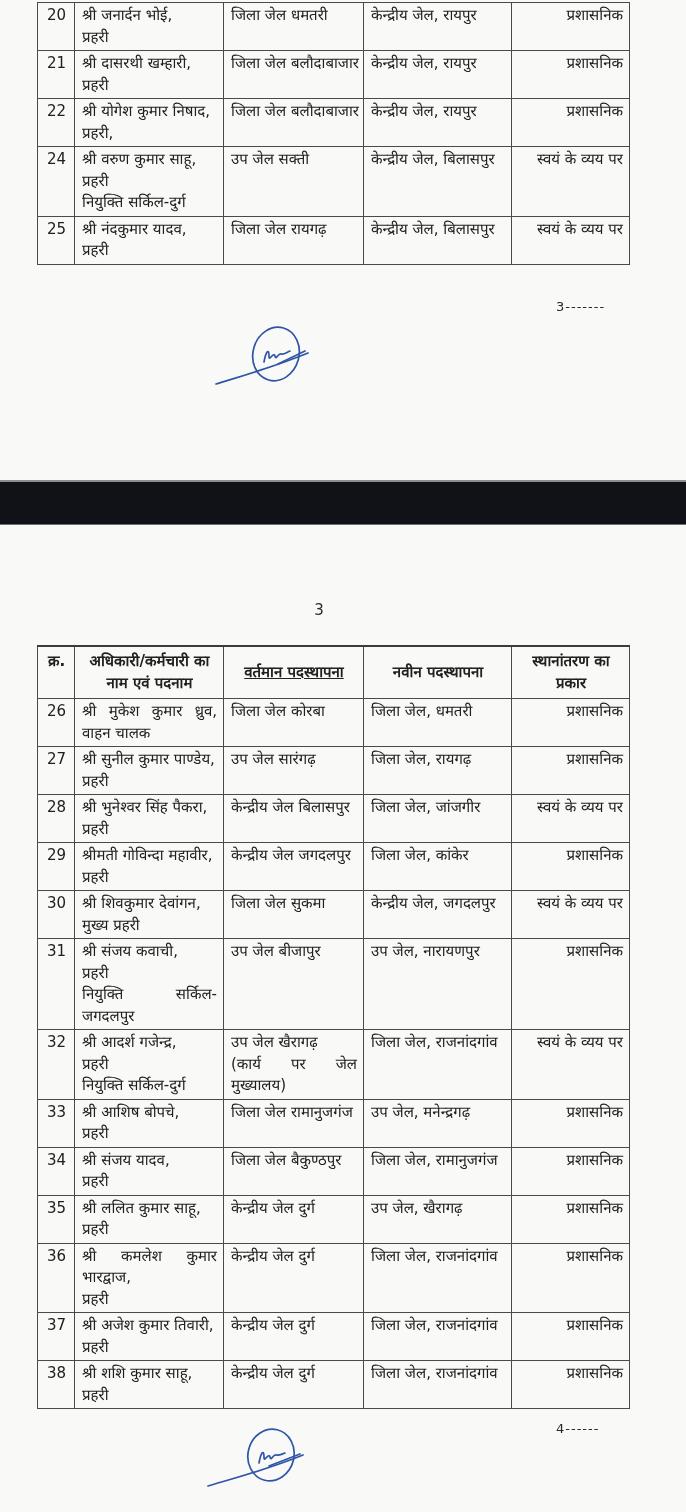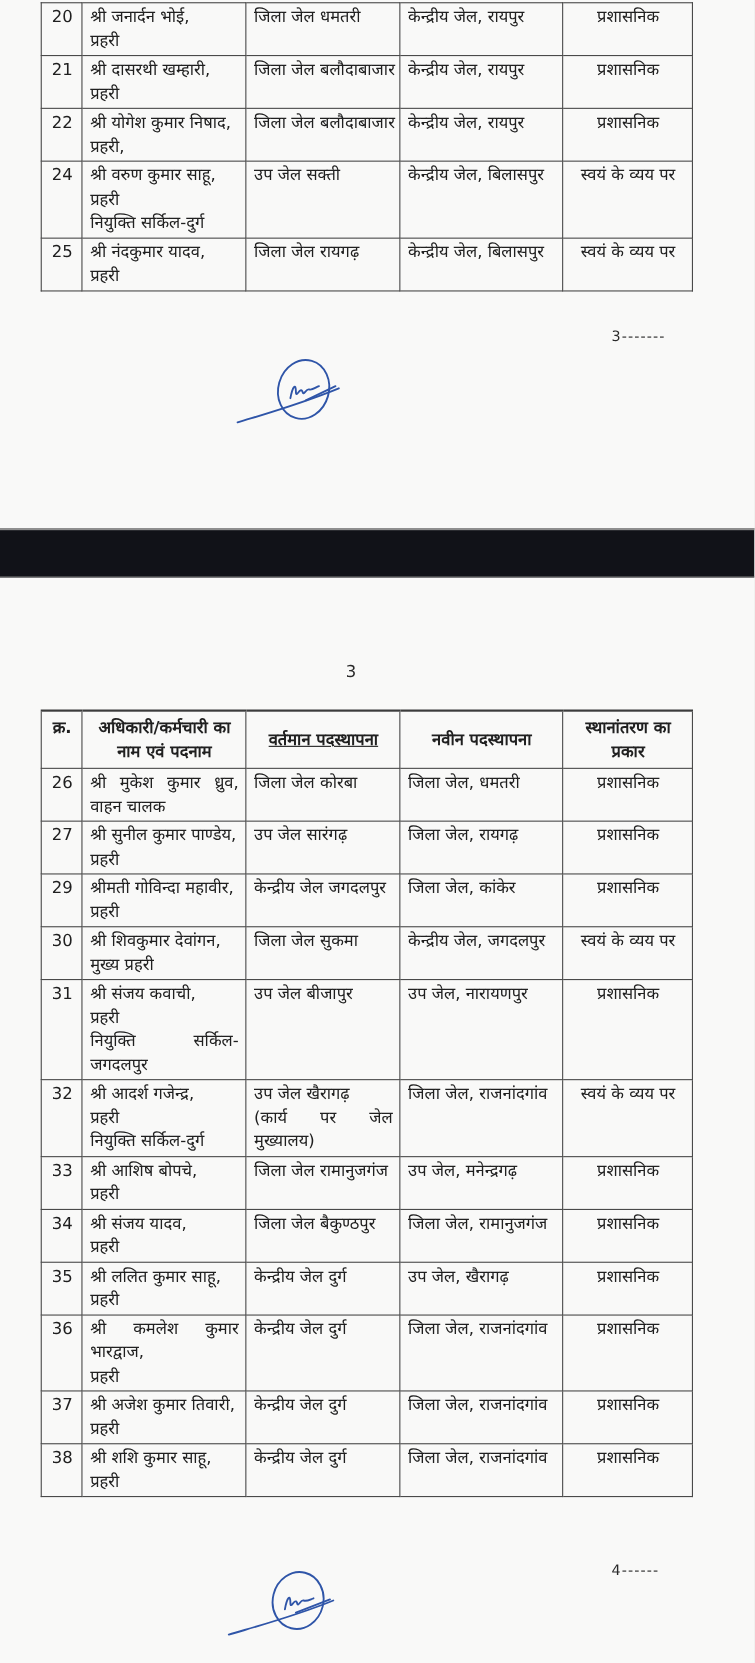--- a/index.html
+++ b/index.html
@@ -14,21 +14,21 @@
   table.transfer{border-collapse:collapse;table-layout:fixed;position:absolute;left:37px;width:592px;}
   table.transfer td{
     border:1px solid #4a4a4a;
     vertical-align:top;
     padding:2px 6px 2px 7px;
     font-size:15px;line-height:21.5px;
     overflow:hidden;white-space:nowrap;
   }
   table.transfer td .line{white-space:nowrap;}
   td.c-sn{text-align:center;padding-left:2px;padding-right:2px;}
-  td.c-type{text-align:center;padding-left:3px;padding-right:3px;}
+  td.c-type{text-align:right;padding-left:3px;padding-right:3px;}
   td.c-type .line{white-space:nowrap;}
   .t2 thead td{
     text-align:center;font-weight:bold;
     padding-top:4px;padding-bottom:4px;
     border-top:2px solid #3c3c3c;
   }
   .just{text-align:justify;text-align-last:justify;}
   
   .page-number{position:absolute;left:299px;top:601px;width:40px;text-align:center;font-size:15px;color:#2a2a2a;}
   .marker{position:absolute;font-size:13px;letter-spacing:1px;color:#2a2a2a;}
@@ -217,20 +217,36 @@
               <div class="line">उप जेल सारंगढ़</div>
             </td>
     <td class="c-new">
               <div class="line">जिला जेल, रायगढ़</div>
             </td>
     <td class="c-type">
               <div class="line">प्रशासनिक</div>
             </td>
   </tr>
 
+  <tr>
+    <td class="c-sn">28</td>
+    <td class="c-name">
+              <div class="line">श्री भुनेश्वर सिंह पैकरा,</div>
+              <div class="line">प्रहरी</div>
+            </td>
+    <td class="c-cur">
+              <div class="line">केन्द्रीय जेल बिलासपुर</div>
+            </td>
+    <td class="c-new">
+              <div class="line">जिला जेल, जांजगीर</div>
+            </td>
+    <td class="c-type">
+              <div class="line">स्वयं के व्यय पर</div>
+            </td>
+  </tr>
 
   <tr>
     <td class="c-sn">29</td>
     <td class="c-name">
               <div class="line">श्रीमती गोविन्दा महावीर,</div>
               <div class="line">प्रहरी</div>
             </td>
     <td class="c-cur">
               <div class="line">केन्द्रीय जेल जगदलपुर</div>
             </td>

